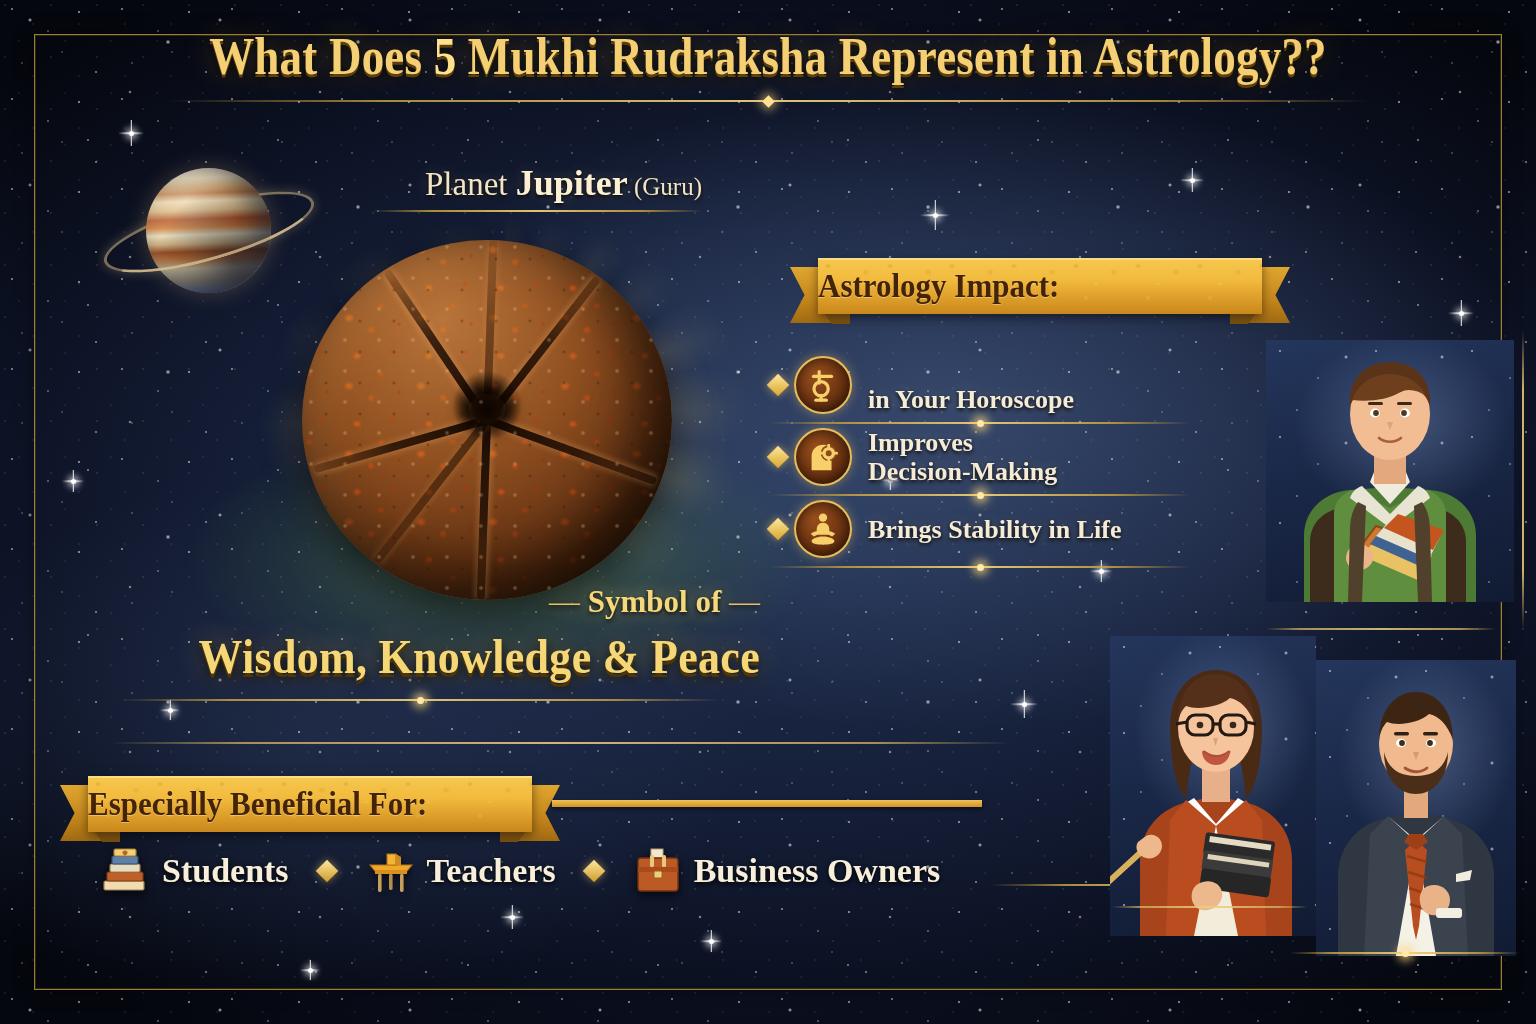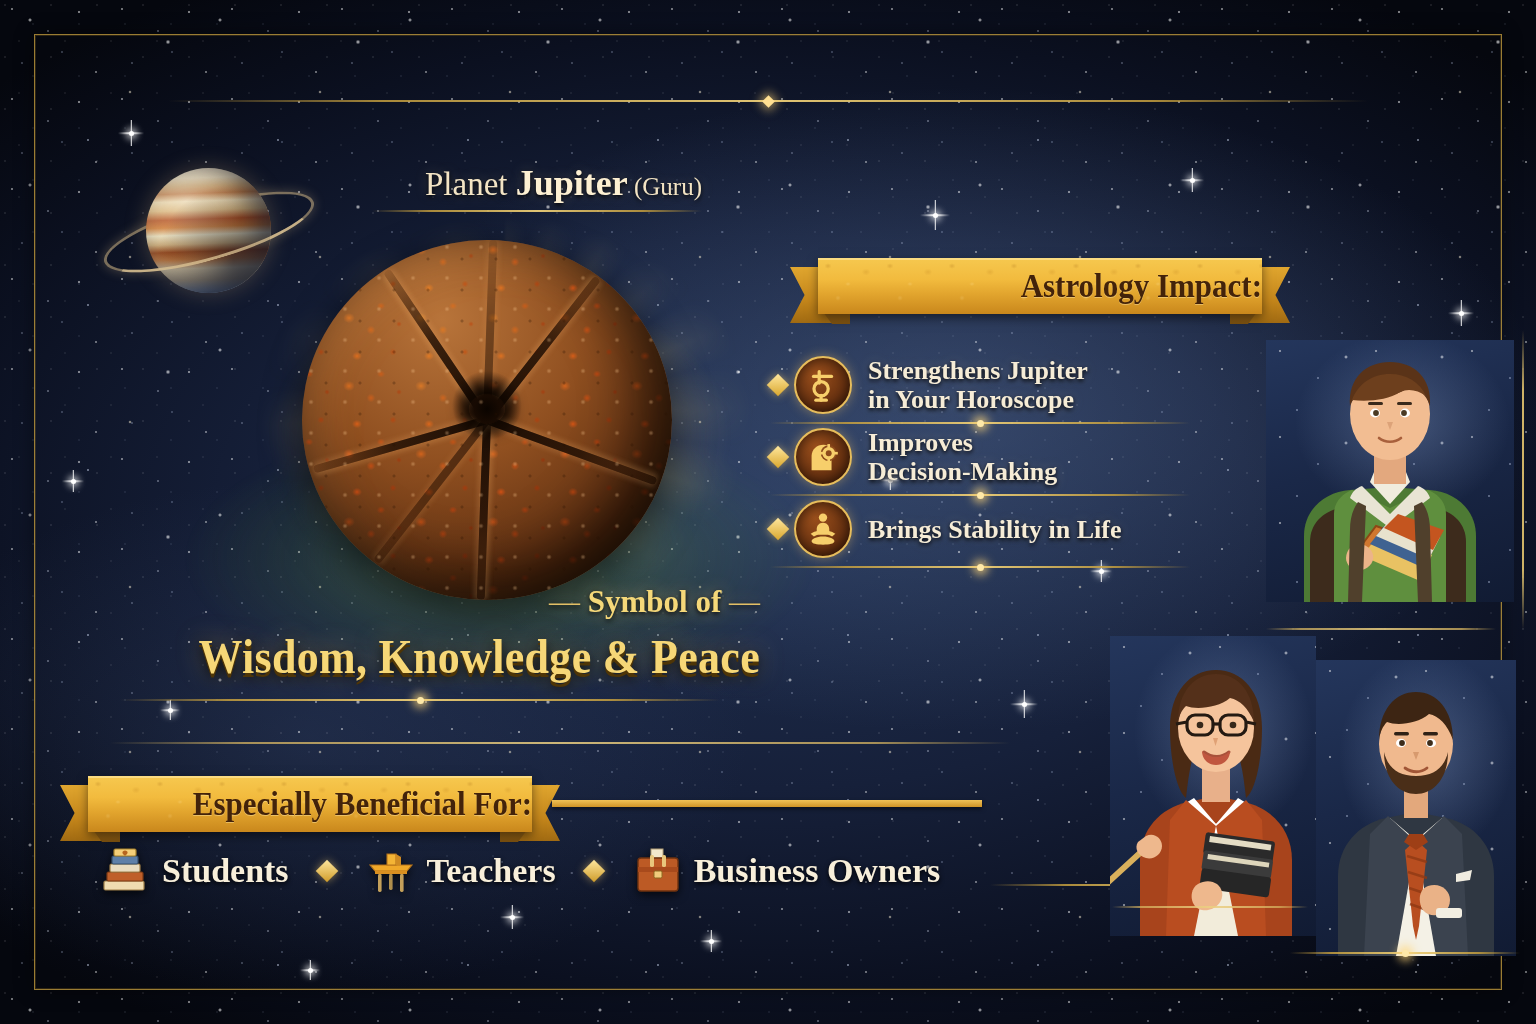--- a/index.html
+++ b/index.html
@@ -209,21 +209,21 @@
     transform:scaleY(1.1); }
   .sym-rule { margin:16px auto 0; width:600px; }
 
   
   .ribbon { position:absolute; height:56px; }
   .ribbon .band {
     position:absolute; left:28px; right:28px; top:0; height:56px;
     background:
       linear-gradient(180deg, #f6c84f 0%, #f2bb3e 38%, #e2a52e 64%, #c9871c 100%);
     box-shadow:0 4px 10px rgba(0,0,0,.5), inset 0 2px 0 rgba(255,240,180,.5);
-    display:flex; align-items:center; justify-content:flex-end;
+    display:flex; align-items:center; justify-content:flex-start;
   }
   .ribbon .band::after {
     content:""; position:absolute; inset:0; opacity:.40; pointer-events:none;
     background-image:
       radial-gradient(5px 4px at 10px 8px, rgba(150,92,16,.55), transparent 70%),
       radial-gradient(4px 3px at 30px 26px, rgba(255,234,170,.6), transparent 70%),
       radial-gradient(6px 5px at 48px 14px, rgba(168,104,20,.45), transparent 70%),
       radial-gradient(4px 4px at 20px 40px, rgba(255,228,160,.5), transparent 70%);
     background-size:62px 52px;
   }
@@ -348,20 +348,25 @@
     </div>
   <div class="spark" style="left:160px;  top:700px; width:20px; height:20px;">
       <i></i>
     </div>
   <div class="spark" style="left:500px;  top:905px; width:24px; height:24px;">
       <i></i>
     </div>
 
   <div class="frame"></div>
 
+  <div class="title-wrap">
+    <div class="title">
+      <span>What Does </span><span class="n">5</span><span> Mukhi Rudraksha Represent in Astrology?</span><span>?</span>
+    </div>
+  </div>
   <div class="rule" style="position:absolute; left:168px; top:100px; width:1200px;">
       <span class="dia"></span>
     </div>
 
   <div class="jupiter">
     <div class="jup-ring"></div>
     <div class="jup-ball"></div>
     <div class="jup-ring-front"></div>
   </div>
 
@@ -418,21 +423,21 @@
             <g fill="none" stroke="#f7cf6b" stroke-width="3.4" stroke-linecap="round">
           <path d="M10 11h19"></path>
               <path d="M16 6v12"></path>
           <circle cx="18" cy="24" r="7.5"></circle>
               <path d="M18 31v5"></path>
               <path d="M12.5 36h11"></path>
         </g>
           </svg>
       </span>
       <span class="impact-txt">
-        <span>Strengthens Jupiter</span><br>
+        <br>
         <span>in Your Horoscope</span>
       </span>
     </div>
     <div class="rule impact-sep">
         <span class="dot"></span>
       </div>
 
     <div class="impact-row">
       <span class="dia"></span>
       <span class="medallion">

